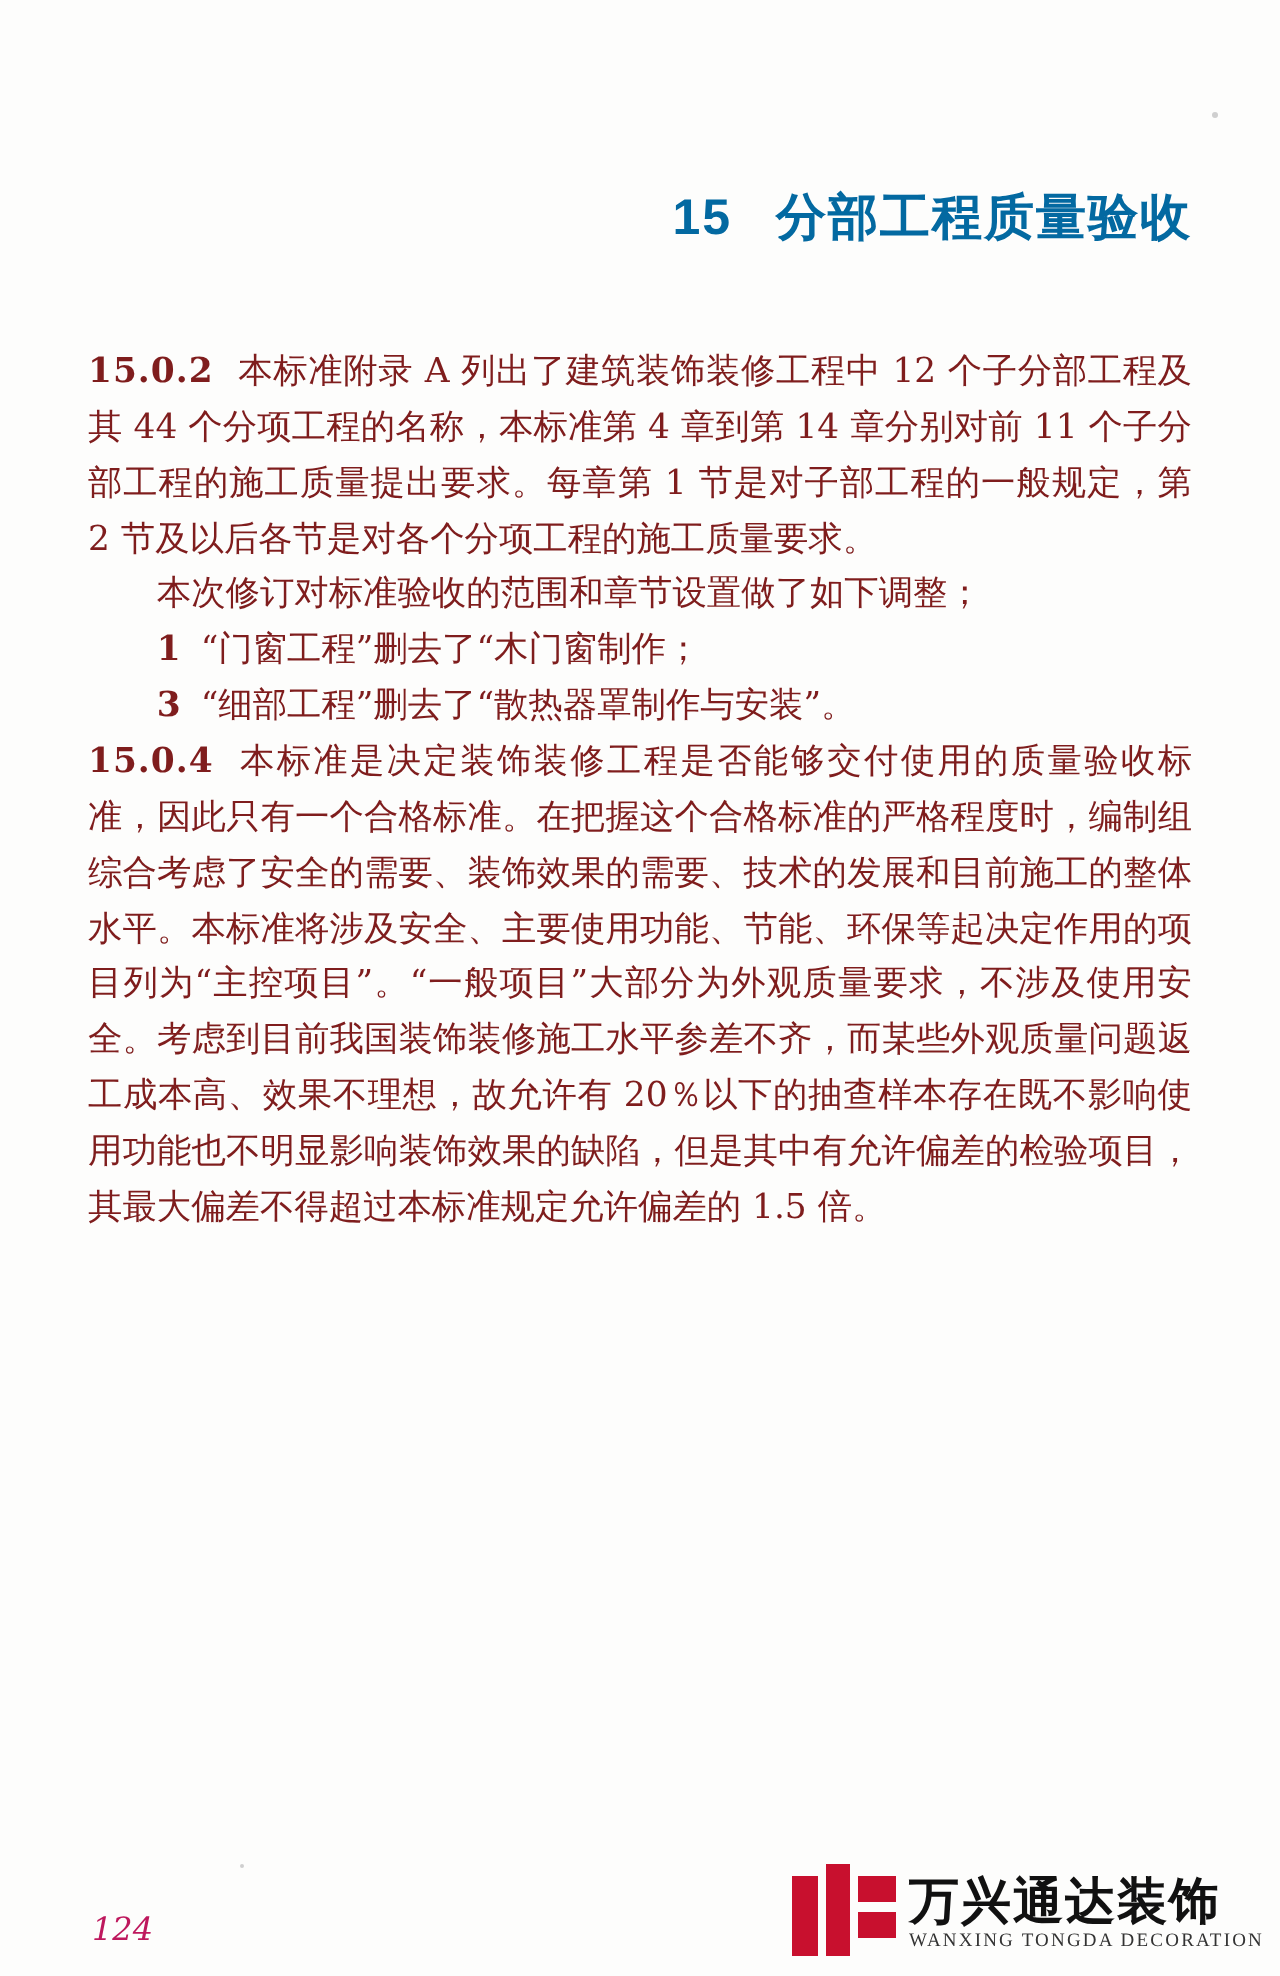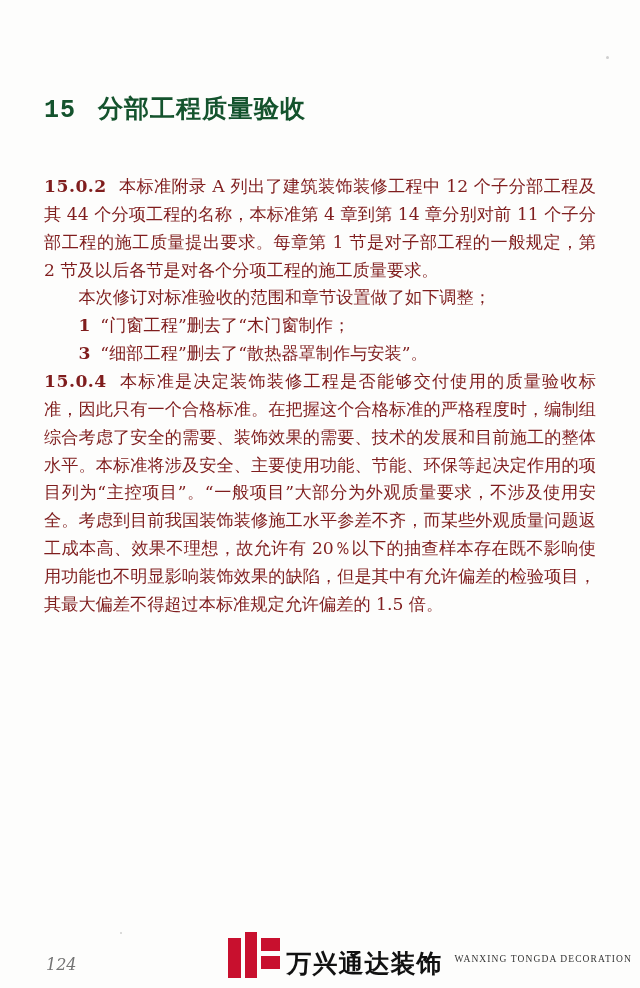--- a/index.html
+++ b/index.html
@@ -20,27 +20,27 @@
     background: #fdfdfc;
   }
   .page-inner {
     position: absolute;
     left: 44px;
     top: 36px;
     width: 552px;
     height: 908px;
   }
   .doc-title {
-    text-align: left;
+    text-align: right;
     font-size: 25px;
     font-weight: bold;
     letter-spacing: 1px;
     margin: 56px 0 0 0;
-    color: #14532d;
-    font-family: Liberation Mono, monospace;
+    color: #0369a1;
+    font-family: Liberation Sans, sans-serif;
   }
   .doc-title .num {
     margin-right: 22px;
   }
   .body-text {
     margin-top: 48px;
     font-size: 17.2px;
     line-height: 1.62;
     color: #7f1d1d;
     text-align: justify;
@@ -66,21 +66,21 @@
   .list-num {
     font-weight: bold;
     margin-right: 10px;
   }
   .page-number {
     position: absolute;
     left: 46px;
     bottom: 14px;
     font-style: italic;
     font-size: 16px;
-    color: #737373;
+    color: #be185d;
     font-family: "DejaVu Serif", "Liberation Serif", serif;
     margin-top: 26px;
   }
   
   .watermark {
     position: absolute;
     right: 8px;
     bottom: 10px;
     display: flex;
     align-items: flex-end;
@@ -95,24 +95,23 @@
   .wm-mark .bar {
     position: absolute;
     background: #c8102e;
   }
   .wm-mark .b1 { left: 0;   top: 6px;  width: 13px; height: 40px; }
   .wm-mark .b2 { left: 17px; top: 0;   width: 12px; height: 46px; }
   .wm-mark .b3 { left: 33px; top: 6px; width: 19px; height: 13px; }
   .wm-mark .b4 { left: 33px; top: 24px; width: 19px; height: 13px; }
   .wm-text {
     display: flex;
-    flex-direction: row;
+    flex-direction: column;
     line-height: 1;
     padding-bottom: 2px;
-    gap: 12px;
   }
   .wm-cn {
     font-size: 25px;
     font-weight: bold;
     color: #111;
     letter-spacing: 1px;
     font-family: "DejaVu Sans", "Liberation Sans", sans-serif;
   }
   .wm-en {
     font-size: 9.5px;

